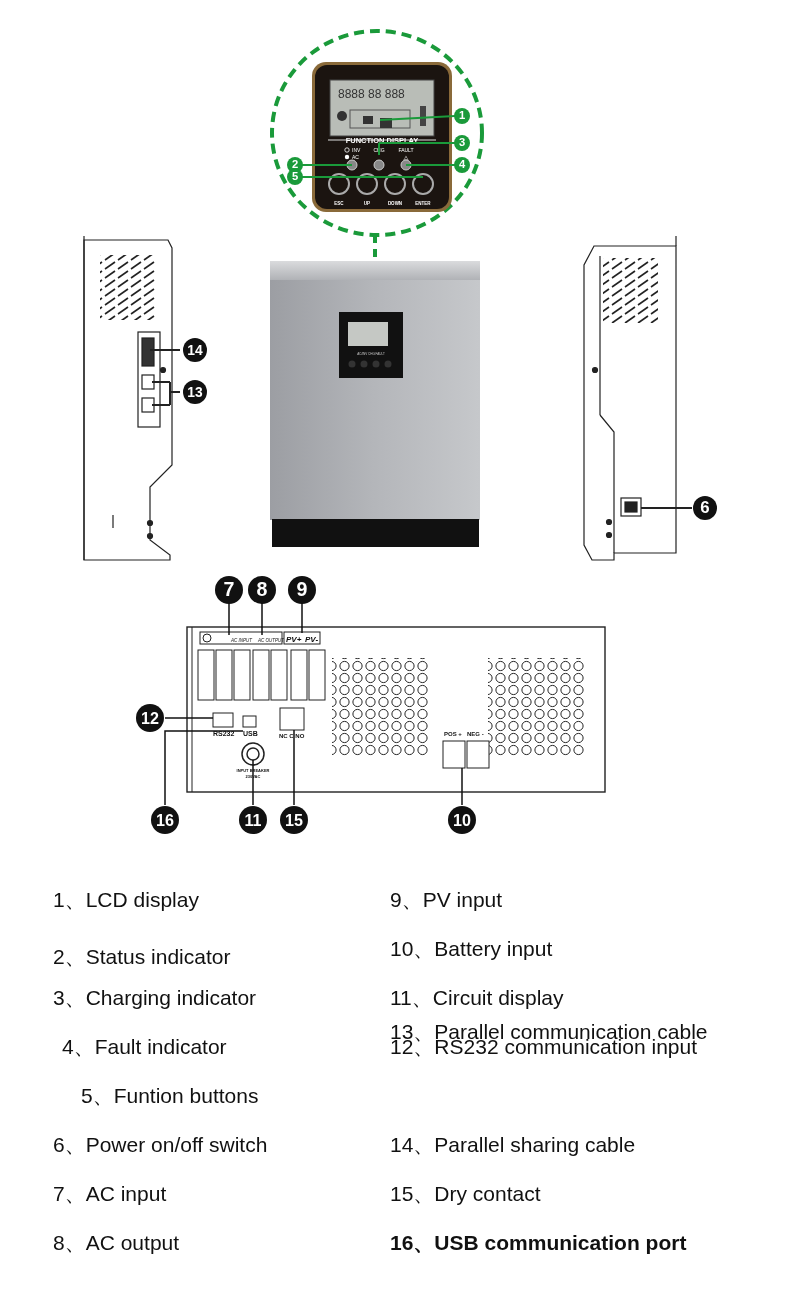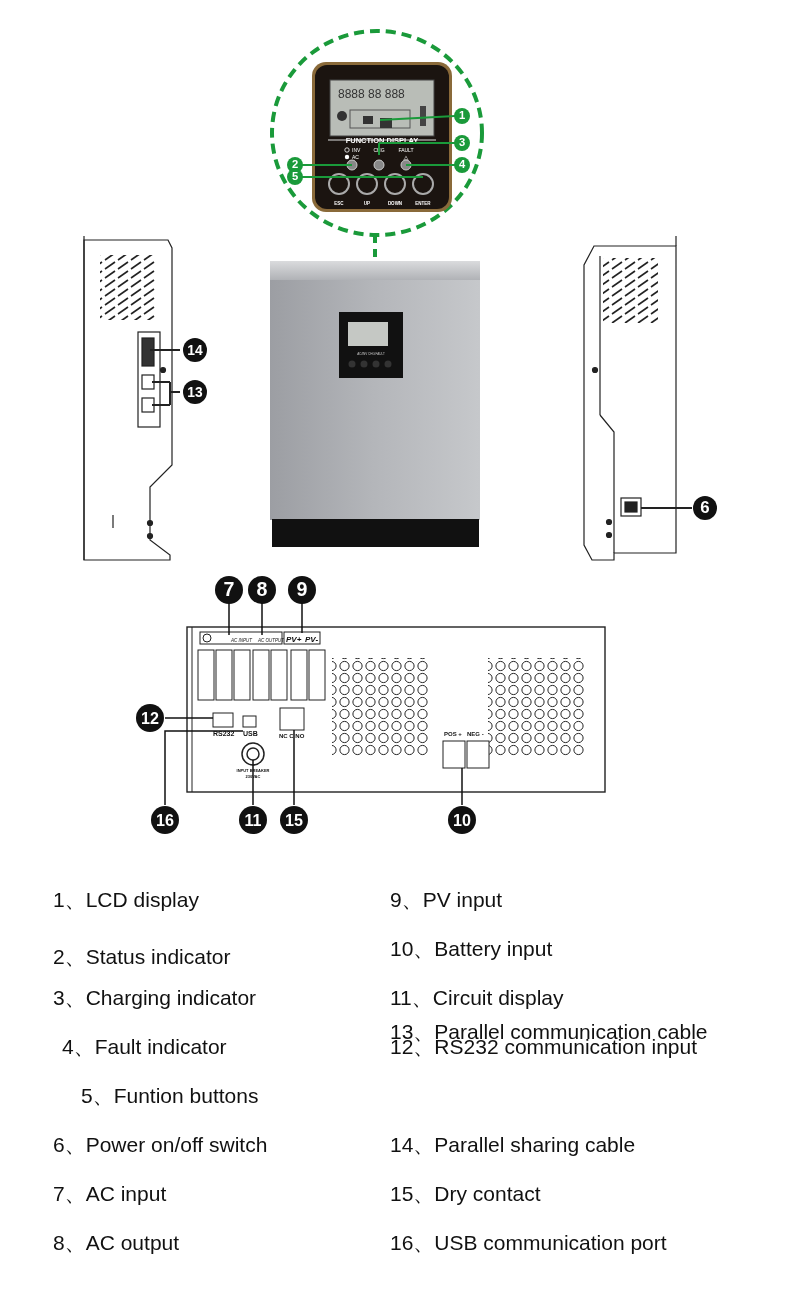--- a/index.html
+++ b/index.html
@@ -257,15 +257,15 @@
       <div class="item" style="left: 53px; top: 1229px;"><span class="num">8、</span><span>AC output</span></div>
     </div>
   <div id="legend-right">
       <div class="item" style="left: 390px; top: 886px;"><span class="num">9、</span><span>PV input</span></div>
       <div class="item" style="left: 390px; top: 935px;"><span class="num">10、</span><span>Battery input</span></div>
       <div class="item" style="left: 390px; top: 984px;"><span class="num">11、</span><span>Circuit display</span></div>
       <div class="item" style="left: 390px; top: 1033px;"><span class="num">12、</span><span>RS232 communication input</span></div>
       <div class="item" style="left: 390px; top: 1018px;"><span class="num">13、</span><span>Parallel communication cable</span></div>
       <div class="item" style="left: 390px; top: 1131px;"><span class="num">14、</span><span>Parallel sharing cable</span></div>
       <div class="item" style="left: 390px; top: 1180px; text-align: center;"><span class="num">15、</span><span>Dry contact</span></div>
-      <div class="item" style="left: 390px; top: 1229px;"><span class="num">16、</span><span>USB communication port</span></div>
+      <div class="item" style="left: 390px; top: 1229px; font-weight: bold;"><span class="num">16、</span><span>USB communication port</span></div>
     </div>
 </div>
 
 </body></html>

